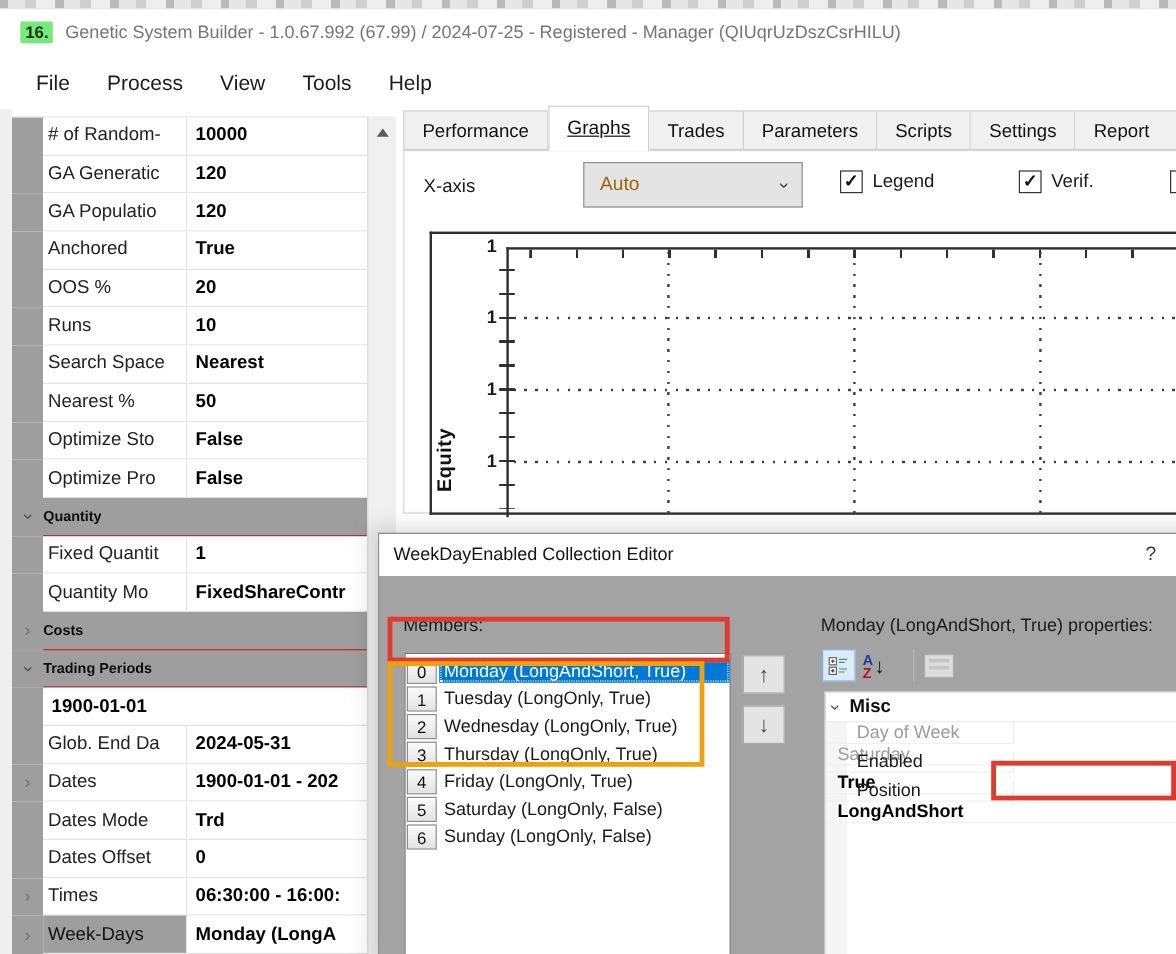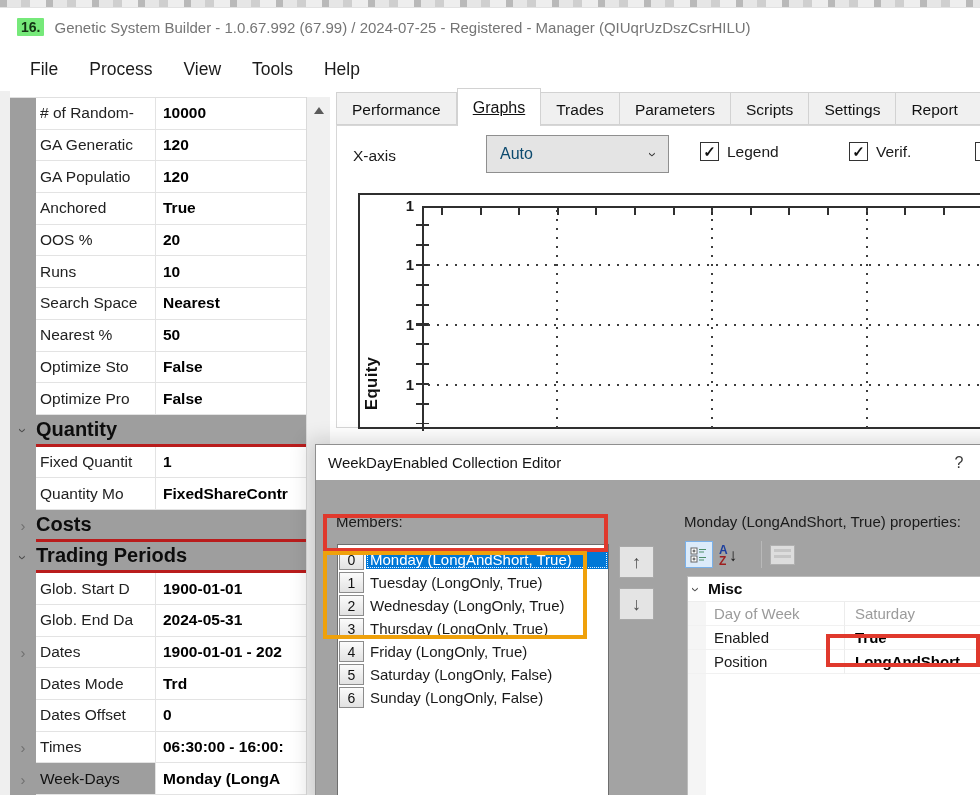--- a/index.html
+++ b/index.html
@@ -26,37 +26,37 @@
   .pgrid{position:absolute;left:10px;top:97px;width:296px;height:698px;background:#fff;border-top:1px solid #e0e0e0;}
   .pg-row{display:flex;height:31.7px;box-sizing:border-box;font-size:15.5px;}
   .pg-gutter{width:26px;background:#9e9e9e;flex:none;display:flex;align-items:center;justify-content:center;}
   .chev{font-size:15px;color:#4a4a4a;line-height:1;display:inline-block;}
   .chev.down{transform:rotate(90deg);}
   .chev.dim{color:#6f6f6f;}
   .pg-label,.pg-value{box-sizing:border-box;border-bottom:1px solid #e3e3e3;display:flex;align-items:center;white-space:nowrap;overflow:hidden;background:#fff;}
   .pg-label{width:120px;flex:none;padding-left:4px;color:#222;border-right:1px solid #e3e3e3;}
   .pg-value{flex:1;padding-left:7px;font-weight:bold;color:#000;}
   .pg-row.cat{background:#9e9e9e;}
-  .pg-row.cat .pg-cat-label{flex:1;display:flex;align-items:center;font-weight:bold;color:#0d0d0d;font-size:20px;border-bottom:3px solid #b91c1c;}
+  .pg-row.cat .pg-cat-label{flex:1;display:flex;align-items:center;font-weight:bold;color:#0d0d0d;font-size:12px;border-bottom:1px solid #b91c1c;}
   .pg-row.sel .pg-label{background:#9e9e9e;color:#111;}
   
   .pg-scroll{position:absolute;left:306px;top:97px;width:24px;height:698px;background:#f0f0f0;border-left:1px solid #dadada;box-sizing:border-box;}
   .pg-scroll .up{height:26px;display:flex;align-items:center;justify-content:center;}
   .tri-up{width:0;height:0;border-left:5px solid transparent;border-right:5px solid transparent;border-bottom:7px solid #5a5a5a;}
   
   .tabs{position:absolute;left:336px;top:92px;height:34px;display:flex;z-index:3;}
   .tab{padding:0 15px;height:33px;line-height:33px;font-size:15.5px;color:#111;background:#f0f0f0;border:1px solid #d2d2d2;border-left:none;box-sizing:border-box;white-space:nowrap;}
   .tab:first-child{border-left:1px solid #d2d2d2;}
   .tab.active{background:#fff;height:38px;margin-top:-4px;line-height:38px;border-bottom:none;border-left:1px solid #d2d2d2;font-size:16px;text-decoration:underline;}
   .tab.last{min-width:155px;}
   
   .pane{position:absolute;left:336px;top:125px;width:644px;height:303px;background:#fff;border:1px solid #d7d7d7;border-right:none;box-sizing:border-box;z-index:1;}
   .xaxis-label{position:absolute;left:16px;top:21px;font-size:15.5px;color:#1a1a1a;}
   .combo{position:absolute;left:149px;top:9px;width:183px;height:38px;background:#e4e4e4;border:1px solid #8f8f8f;box-sizing:border-box;display:flex;align-items:center;}
-  .combo .val{flex:1;padding-left:13px;font-size:16px;color:#0c4a6e;}
+  .combo .val{flex:1;padding-left:13px;font-size:16px;color:#a16207;}
   .combo .cchev{margin-right:12px;transform:rotate(90deg);font-size:15px;color:#333;}
   .checkbox{position:absolute;top:16px;display:flex;align-items:center;gap:8px;}
   .cb-box{width:19px;height:19px;border:1px solid #333;background:#fff;box-sizing:border-box;display:flex;align-items:center;justify-content:center;font-size:15px;font-weight:bold;color:#111;line-height:1;}
   .cb-label{font-size:15.5px;color:#1a1a1a;}
   .cb-cut{position:absolute;left:638px;top:16px;width:6px;height:19px;border:1px solid #333;border-right:none;background:#fff;box-sizing:border-box;}
   
   .chart{position:absolute;left:21px;top:67px;width:623px;height:236px;border:2px solid #2f2f2f;border-right:none;background:#fff;box-sizing:border-box;}
   .yaxis{position:absolute;left:62px;top:11px;width:2px;height:225px;background:#2f2f2f;}
   .taxis{position:absolute;left:62px;top:11px;width:561px;height:2px;background:#2f2f2f;}
   .yticks{position:absolute;left:56px;top:29px;width:13px;height:200px;
@@ -95,21 +95,21 @@
   .az-arrow{font-size:17px;color:#111;margin-left:1px;}
   .tb-sep{position:absolute;left:445px;top:96px;width:1px;height:27px;background:#b9b9b9;}
   .tb-pages{position:absolute;left:454px;top:100px;width:25px;height:20px;background:#ececec;border:1px solid #b4b4b4;box-sizing:border-box;opacity:.8;}
   .tb-pages i{display:block;margin:3px 3px 0;height:3px;background:#cfcfcf;}
   
   .dlg-grid{position:absolute;left:371px;top:131px;width:294px;height:236px;background:#fff;border:1px solid #bcbcbc;border-right:none;box-sizing:border-box;}
   .dlg-grid .indent{position:absolute;left:0;top:24px;bottom:0;width:18px;background:#f5f5f5;}
   .dg-cat{height:24px;display:flex;align-items:center;border-bottom:1px solid #ededed;position:relative;}
   .dg-cat .chev{margin-left:6px;margin-right:9px;}
   .dg-cat .dg-cat-label{font-weight:bold;font-size:15.5px;color:#0d0d0d;}
-  .dg-row{height:24px;display:flex;position:relative;}
+  .dg-row{height:24px;display:flex;position:relative;flex-direction:column;}
   .dg-label{width:157px;flex:none;box-sizing:border-box;padding-left:26px;display:flex;align-items:center;font-size:15px;color:#1a1a1a;border-right:1px solid #ececec;border-bottom:1px solid #f1f1f1;}
   .dg-value{flex:1;display:flex;align-items:center;padding-left:10px;font-size:15px;color:#1a1a1a;border-bottom:1px solid #f1f1f1;white-space:nowrap;}
   .dg-row.bold .dg-value{font-weight:bold;color:#000;}
   .dg-row.disabled .dg-label,.dg-row.disabled .dg-value{color:#9b9b9b;}
   
   .anno{position:absolute;box-sizing:border-box;z-index:50;pointer-events:none;}
   .anno.red1{left:323px;top:514px;width:285px;height:38px;border:4px solid var(--anno-red);}
   .anno.orange1{left:323px;top:551px;width:264px;height:88px;border:4px solid var(--anno-orange);}
   .anno.red2{left:826px;top:634px;width:154px;height:33px;border:4px solid var(--anno-red);}
 </style>
@@ -206,21 +206,20 @@
       <div class="pg-cat-label">Costs</div>
     </div>
     <div class="pg-row cat">
       <div class="pg-gutter">
         <span class="chev down">›</span>
       </div>
       <div class="pg-cat-label">Trading Periods</div>
     </div>
     <div class="pg-row">
       <div class="pg-gutter"></div>
-      <div class="pg-label">Glob. Start D</div>
       <div class="pg-value">1900-01-01</div>
     </div>
     <div class="pg-row">
       <div class="pg-gutter"></div>
       <div class="pg-label">Glob. End Da</div>
       <div class="pg-value">2024-05-31</div>
     </div>
     <div class="pg-row">
       <div class="pg-gutter">
         <span class="chev dim">›</span>

